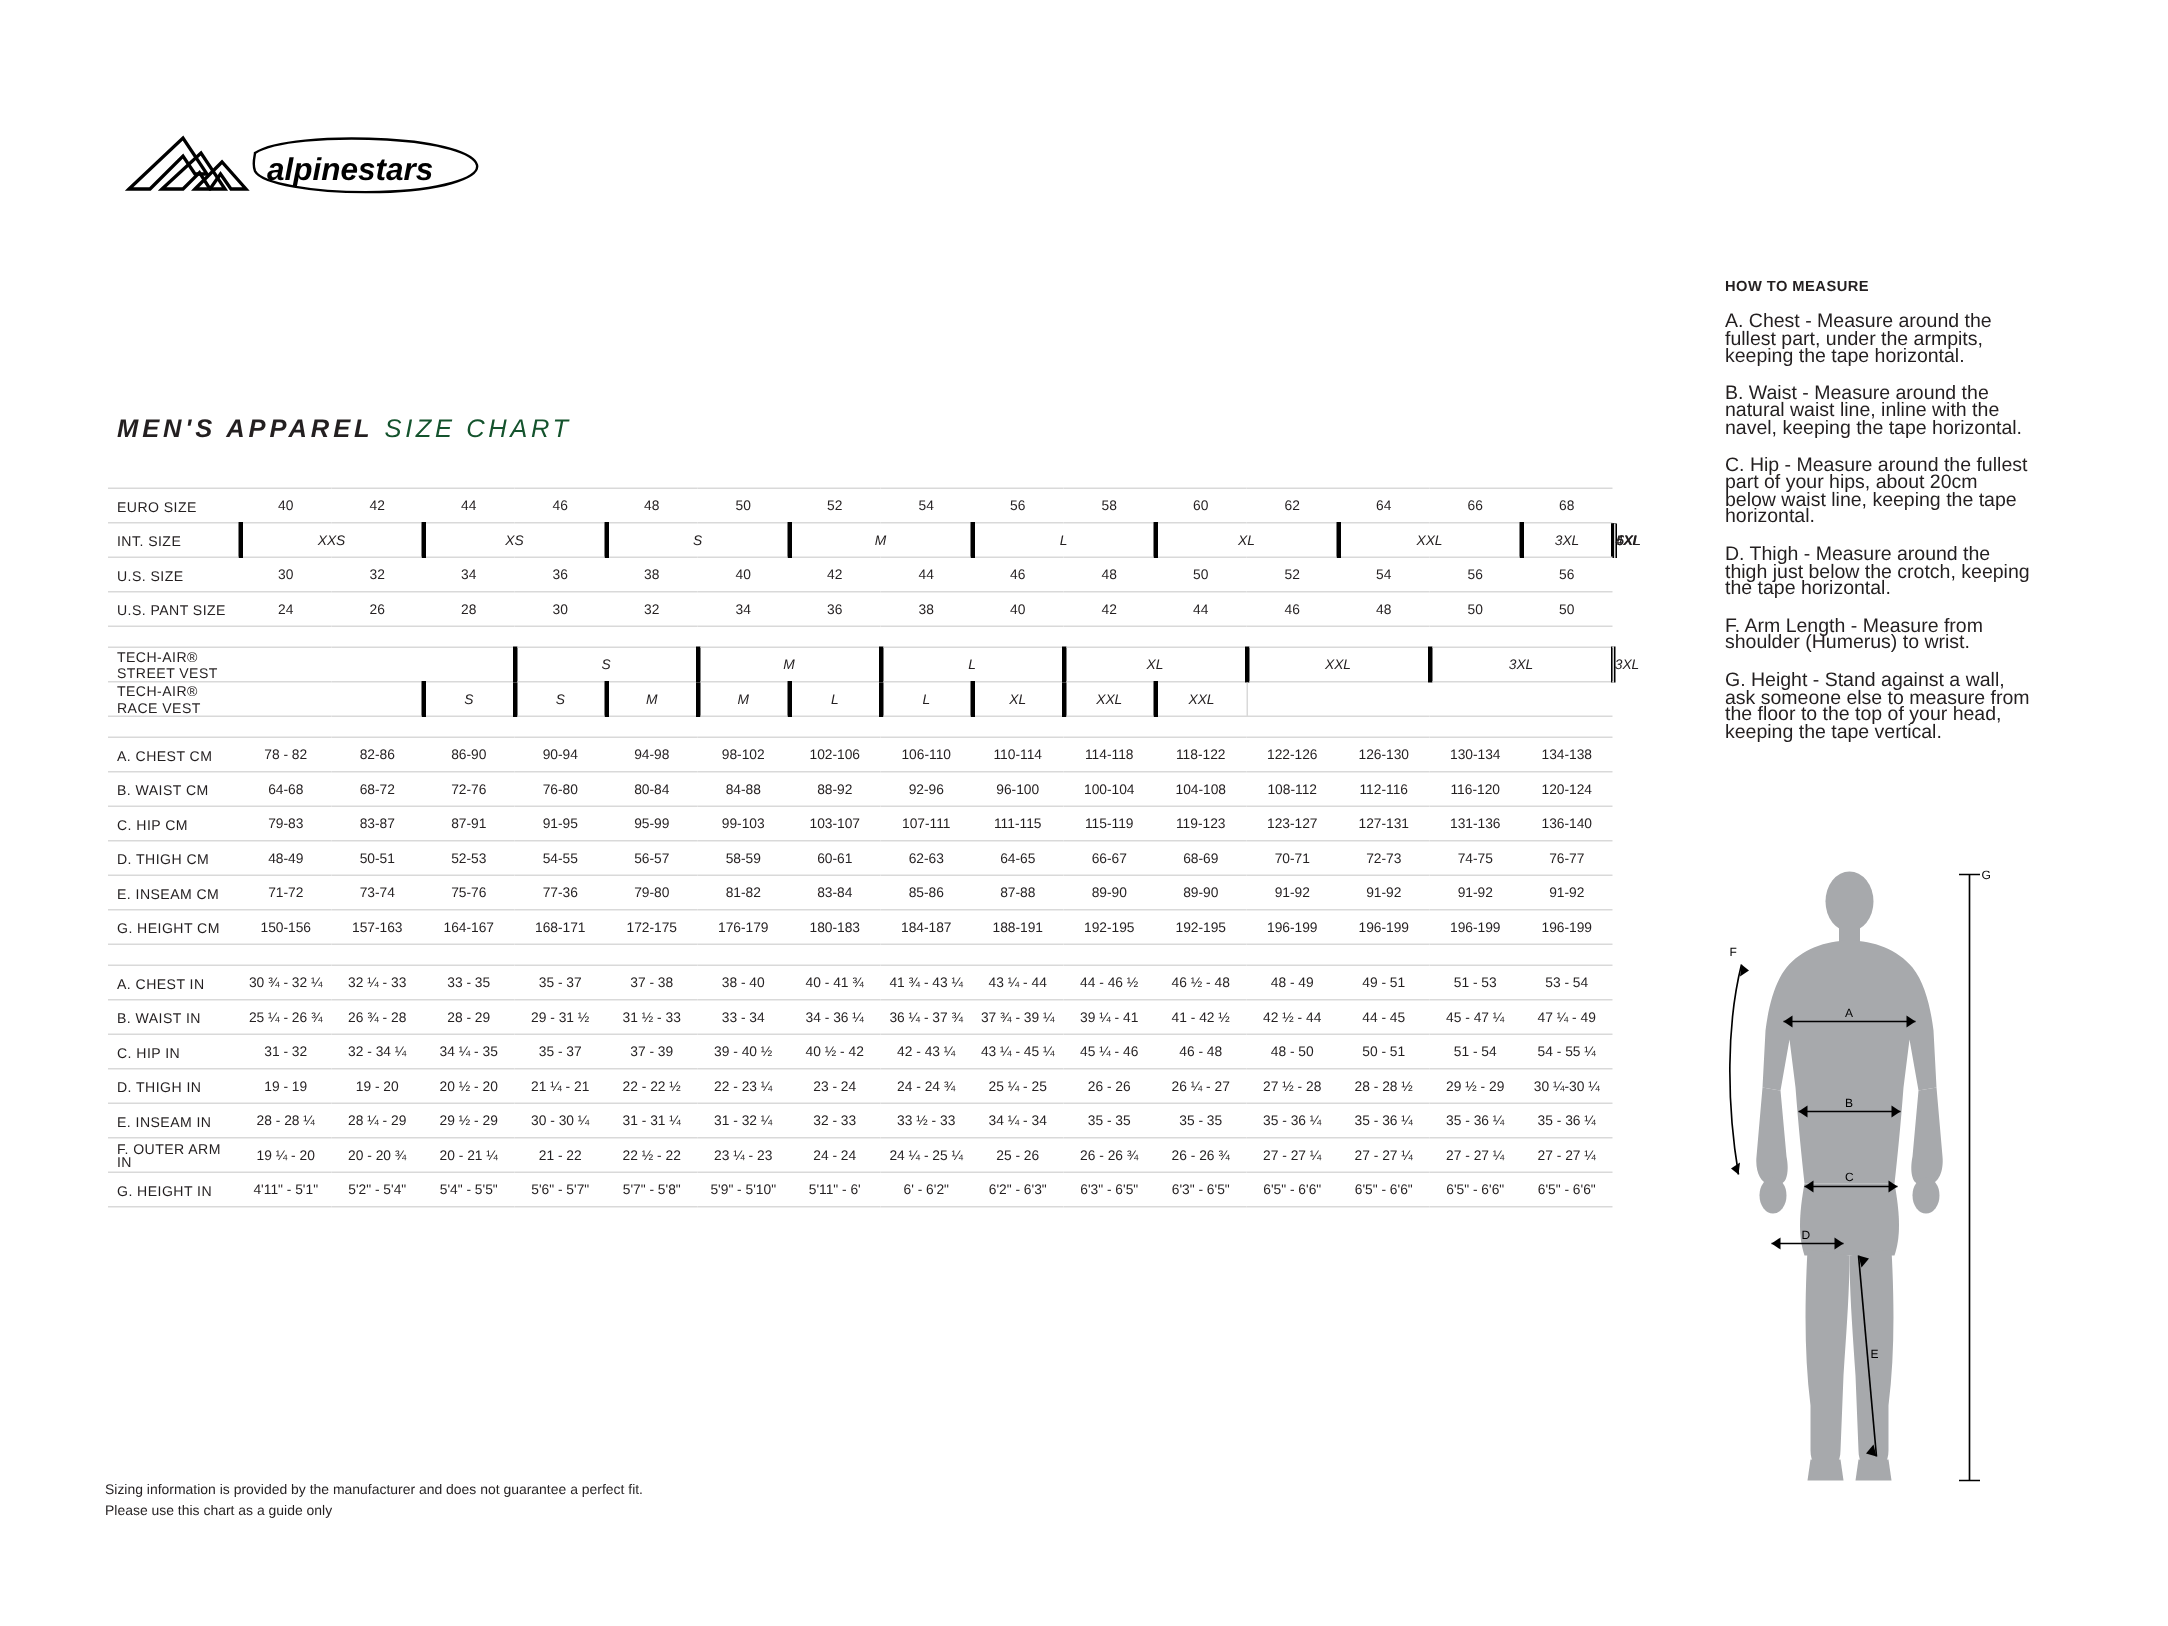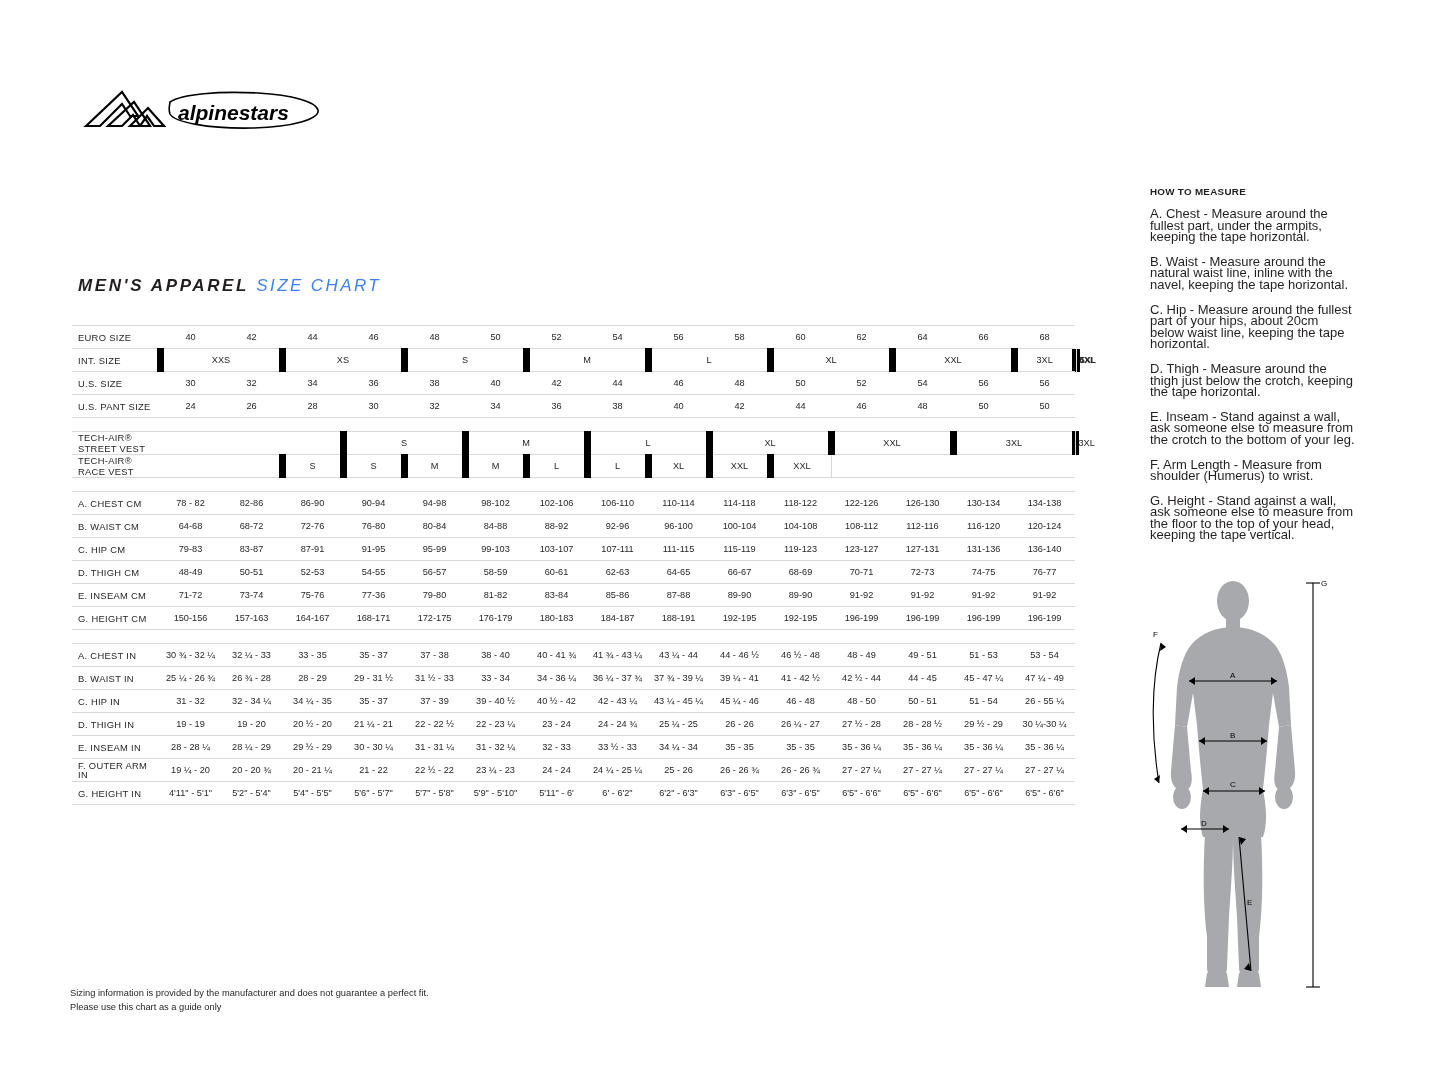--- a/index.html
+++ b/index.html
@@ -11,21 +11,21 @@
     position:relative;
     overflow:hidden;
   }
   
   #logo { position:absolute; left:78px; top:82px; width:245px; height:56px; }
   
   #chart-title {
     position:absolute; left:78px; top:276px;
     font-size:17px; letter-spacing:2.6px; font-weight:700;
   }
-  #chart-title .sub { font-weight:400; font-style:italic; letter-spacing:2.4px; color:#3b82f6;}
+  #chart-title .sub { font-weight:400; font-style:italic; letter-spacing:2.4px; color:#14532d;}
   #chart-title .main { font-style:italic; }
   
   #size-table {
     position:absolute; left:72px; top:325px;
     border-collapse:collapse;
     font-size:9.2px;
     color:#231f20;
     width:1005px;
     table-layout:fixed;
   }
@@ -40,21 +40,21 @@
     text-align:left;
     padding-left:6px;
     font-weight:400;
     font-size:9.4px;
     letter-spacing:0.3px;
     width:88px;
   }
   #size-table tr.spacer td { height:13px; border:none; }
   #size-table tr.line td { border-bottom:1px solid #d9d9d9; }
   #size-table tr.topline td { border-top:1px solid #d9d9d9; }
-  .merge { border-left:7px solid #000000; border-right:1px solid #d9d9d9; }
+  .merge { border-left:3px solid #000000; border-right:1px solid #d9d9d9;font-style:italic; }
   .tightlab { font-size:8.4px; line-height:9px; }
   
   #howto { position:absolute; left:1122px; top:186px; width:205px;margin-left:28px; }
   #howto h3 { font-size:9.8px; font-weight:700; margin:0 0 11px 0; letter-spacing:0.3px;}
   #howto p { font-size:13px; line-height:11.6px; margin:0 0 13px 0; }
   
   #figure { position:absolute; left:1125px; top:575px; width:215px; height:420px; }
   
   #footer { position:absolute; left:70px; top:986px; font-size:9.3px; line-height:14px; }
 </style>
@@ -373,21 +373,21 @@
       <td>37  - 39</td>
       <td>39 - 40 ½</td>
       <td>40 ½ - 42</td>
       <td>42  - 43 ¼</td>
       <td>43 ¼ - 45 ¼</td>
       <td>45 ¼ - 46</td>
       <td>46  - 48</td>
       <td>48  - 50</td>
       <td>50 - 51</td>
       <td>51  - 54</td>
-      <td>26  - 55 ¼</td>
+      <td>54  - 55 ¼</td>
     </tr>
     <tr class="line">
       <td class="rowlab">D. THIGH IN</td>
       <td>19  - 19</td>
       <td>19  - 20</td>
       <td>20 ½ - 20</td>
       <td>21 ¼ - 21</td>
       <td>22 - 22 ½</td>
       <td>22  - 23 ¼</td>
       <td>23  - 24</td>
@@ -456,21 +456,20 @@
     </tr>
   </tbody>
 </table>
 
 <div id="howto">
   <h3>HOW TO MEASURE</h3>
   <p>A. Chest - Measure around the fullest part, under the armpits, keeping the tape horizontal.</p>
   <p>B. Waist - Measure around the natural waist line, inline with the navel, keeping the tape horizontal.</p>
   <p>C. Hip - Measure around the fullest part of your hips, about 20cm below waist line, keeping the tape horizontal.</p>
   <p>D. Thigh - Measure around the thigh just below the crotch, keeping the tape horizontal.</p>
-  <p>E. Inseam - Stand against a wall, ask someone else to measure from the crotch to the bottom of your leg.</p>
   <p>F. Arm Length - Measure from shoulder (Humerus) to wrist.</p>
   <p>G. Height - Stand against a wall, ask someone else to measure from the floor to the top of your head, keeping the tape vertical.</p>
 </div>
 
 <div id="figure">
   <svg viewBox="0 0 215 420" width="215" height="420" xmlns="http://www.w3.org/2000/svg">
 
     <g fill="#a7a9ac" stroke="none">
 
       <ellipse cx="108" cy="26" rx="16" ry="20"></ellipse>

